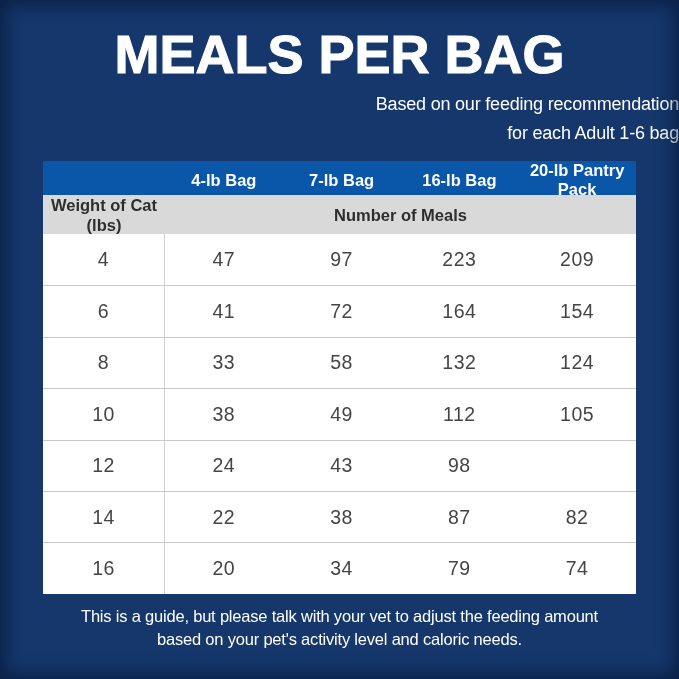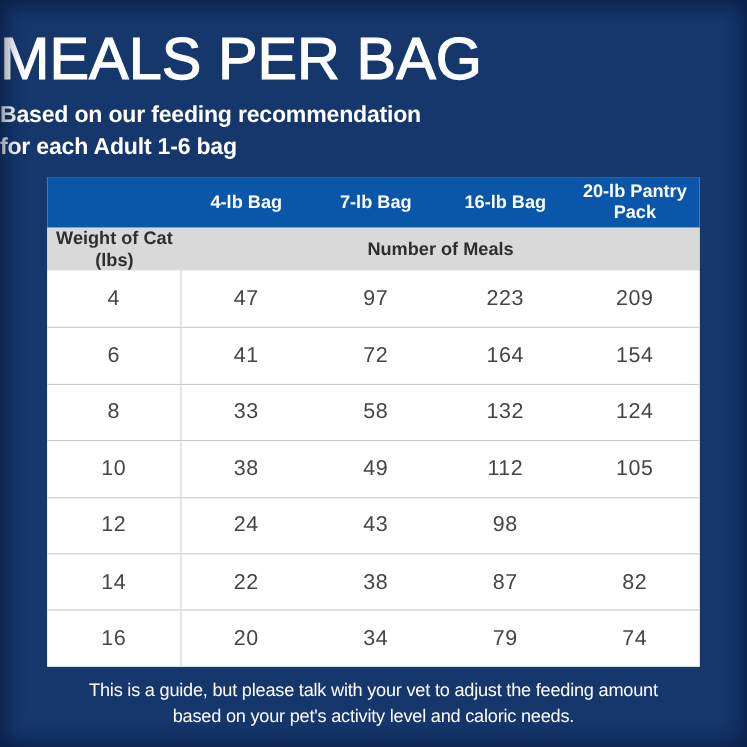--- a/index.html
+++ b/index.html
@@ -23,46 +23,46 @@
   }
   .page::after {
     content: "";
     position: absolute;
     inset: 0;
     box-shadow: inset 0 0 16px 6px rgba(3, 16, 44, 0.55);
     pointer-events: none;
   }
   .title {
     padding-top: 26px;
-    text-align: left;
+    text-align: center;
     color: var(--text-white);
     font-size: 54px;
     line-height: 57px;
-    font-weight: 400;
+    font-weight: 700;
     letter-spacing: 0px;
     -webkit-text-stroke: 1.1px #ffffff;
   }
   .subtitle {
     margin-top: 7px;
-    text-align: left;
-    color: var(--text-white);
-    font-size: 21px;
+    text-align: right;
+    color: var(--text-white);
+    font-size: 18px;
     line-height: 29px;
-    font-weight: 700;
+    font-weight: 400;
     letter-spacing: -0.2px;
   }
   .meals-table {
     width: 593px;
     margin: 13px auto 0 auto;
     background: #ffffff;
   }
   .thead {
     display: grid;
     grid-template-columns: 122px repeat(4, 1fr);
-    height: 46px;
+    height: 34px;
     background: var(--header-blue);
   }
   .thead .hcell {
     display: flex;
     align-items: center;
     justify-content: center;
     text-align: center;
     color: var(--text-white);
     font-size: 16.5px;
     line-height: 19px;

